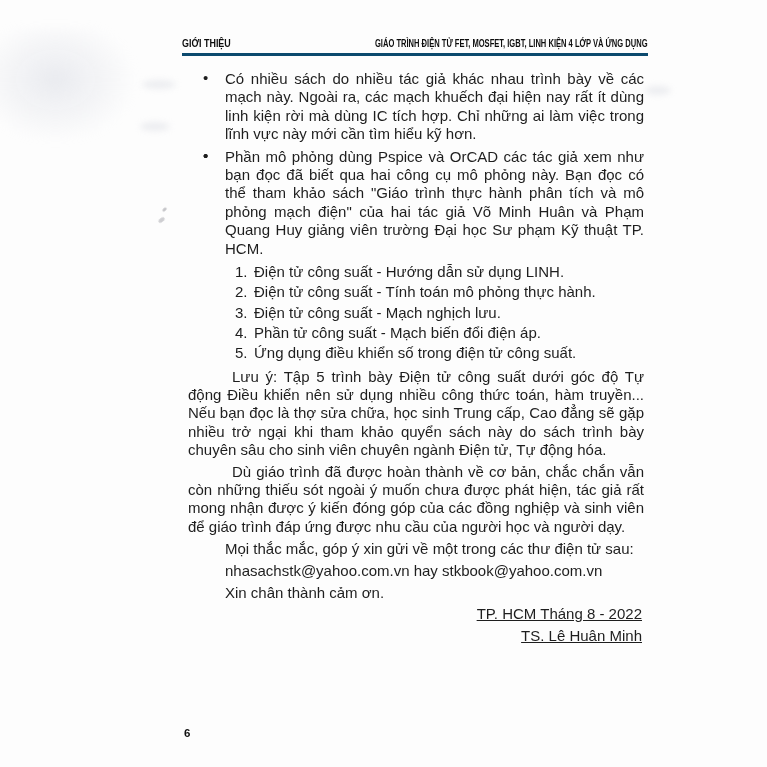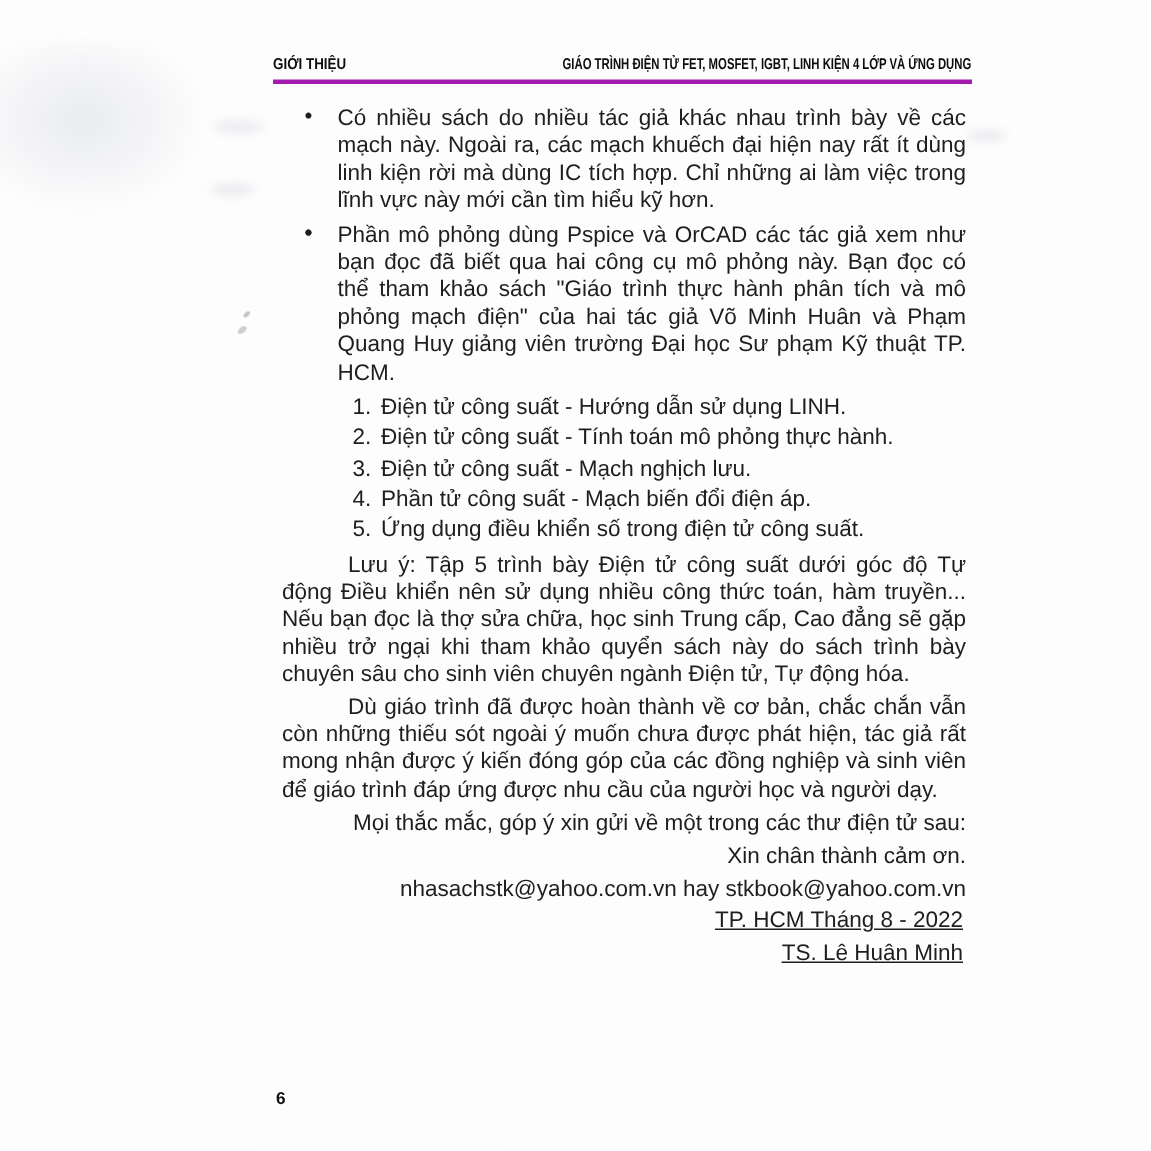--- a/index.html
+++ b/index.html
@@ -45,21 +45,21 @@
   .ink-smudge .m2 { left: 158px; top: 218px; width: 7px; height: 4px; transform: rotate(-38deg); opacity: 0.45; }
 
   
   .header {
     position: absolute;
     left: 182px; top: 37px;
     width: 466px;
     display: flex;
     justify-content: space-between;
     align-items: center;
-    border-bottom: 3px solid #a21caf;
+    border-bottom: 3px solid #0c4a6e;
     padding-bottom: 4px;
     color: #0d0d0d;
   }
   .header .hleft {
     font-weight: bold;
     font-size: 10.5px;
     white-space: nowrap;
     transform: scaleX(0.85);
     transform-origin: left bottom;
   }
@@ -102,21 +102,21 @@
     line-height: 20.3px;
     padding-left: 47px;
     text-align: left;
   }
   .book-item .num {
     width: 19px;
     flex: 0 0 19px;
   }
   .contact-line {
     padding-left: 37px;
-    text-align: right;
+    text-align: left;
     line-height: 20px;
     margin-top: 2px;
   }
   .sig {
     text-align: right;
     padding-right: 2px;
     line-height: 20.5px;
     margin-top: 1px;
     text-decoration: underline;
   }
@@ -184,22 +184,22 @@
         <span class="num">5.</span>
         <span>Ứng dụng điều khiển số trong điện tử công suất.</span>
       </div>
     </div>
 
     <div class="para">Lưu ý: Tập 5 trình bày Điện tử công suất dưới góc độ Tự động Điều khiển nên sử dụng nhiều công thức toán, hàm truyền... Nếu bạn đọc là thợ sửa chữa, học sinh Trung cấp, Cao đẳng sẽ gặp nhiều trở ngại khi tham khảo quyển sách này do sách trình bày chuyên sâu cho sinh viên chuyên ngành Điện tử, Tự động hóa.</div>
 
     <div class="para">Dù giáo trình đã được hoàn thành về cơ bản, chắc chắn vẫn còn những thiếu sót ngoài ý muốn chưa được phát hiện, tác giả rất mong nhận được ý kiến đóng góp của các đồng nghiệp và sinh viên để giáo trình đáp ứng được nhu cầu của người học và người dạy.</div>
 
     <div class="contact-line">Mọi thắc mắc, góp ý xin gửi về một trong các thư điện tử sau:</div>
+    <div class="contact-line">nhasachstk@yahoo.com.vn hay stkbook@yahoo.com.vn</div>
     <div class="contact-line">Xin chân thành cảm ơn.</div>
-    <div class="contact-line">nhasachstk@yahoo.com.vn hay stkbook@yahoo.com.vn</div>
 
     <div class="sig">TP. HCM Tháng 8 - 2022</div>
     <div class="sig">TS. Lê Huân Minh</div>
 
   </div>
 
   <div class="page-number">6</div>
 
 </div>
 

